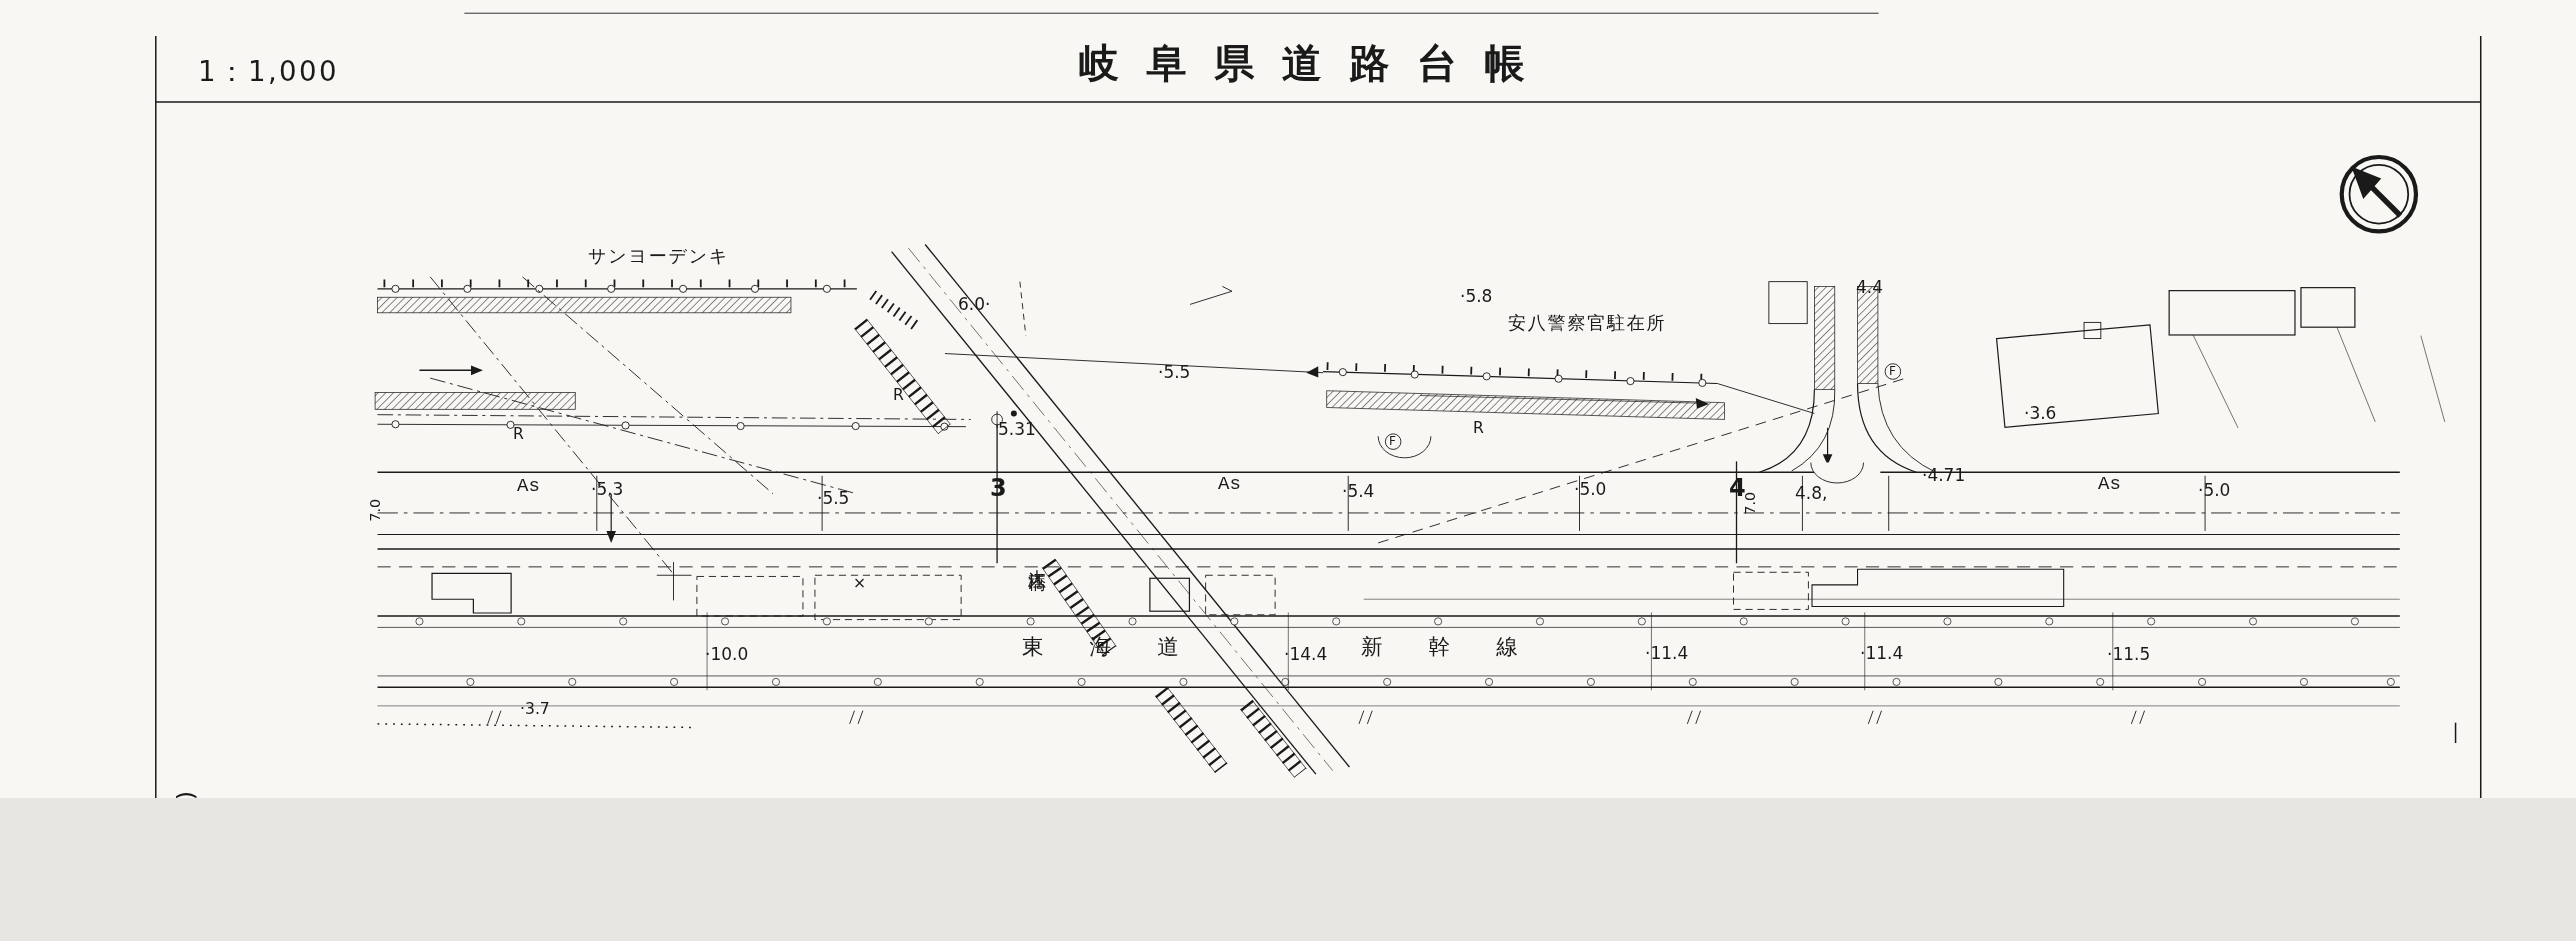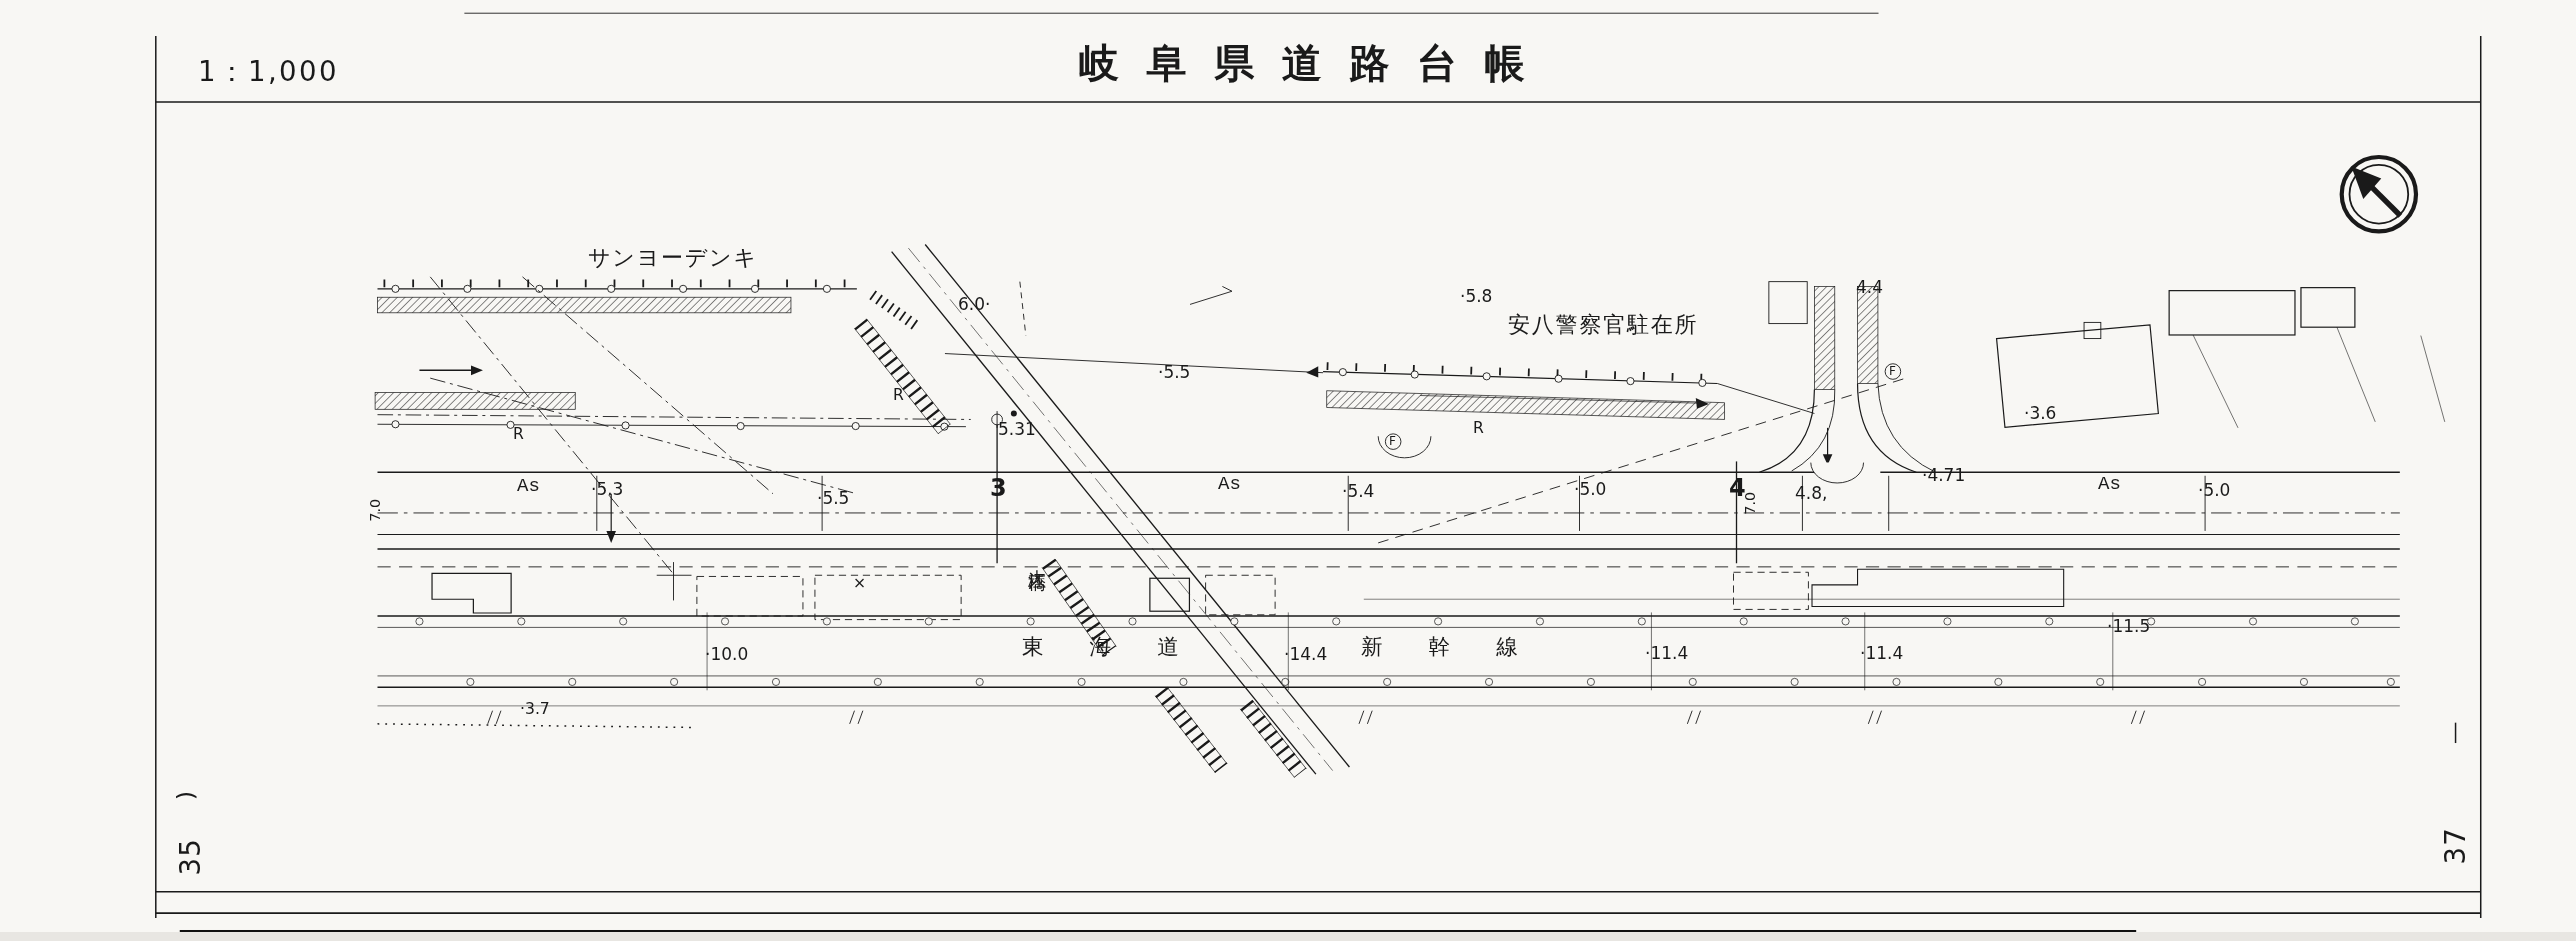--- a/index.html
+++ b/index.html
@@ -1,23 +1,23 @@
 <!DOCTYPE html>
 <html style="font-size:9.6px"><head>
 <meta charset="utf-8">
 <style>
   html,body{margin:0;padding:0;background:#e8e6e2;}
-  .page{position:relative;width:2576px;height:932px;background:#f8f7f4;overflow:hidden;
+  .page{position:relative;width:2576px;height:798px;background:#f8f7f4;overflow:hidden;
         font-family:"DejaVu Sans",sans-serif;color:#1a1a1a;}
   svg{position:absolute;left:0;top:0;}
   .t{position:absolute;white-space:nowrap;color:#1a1a1a;line-height:1;}
   .title{font-size:40px;font-weight:700;letter-spacing:27.6px;margin-top:12px;}
   .scale{font-size:27.6px;letter-spacing:2.4px;}
   .route{font-size:25px;letter-spacing:4.8px;}
-  .lab{font-size:22px;letter-spacing:1.8px;}
+  .lab{font-size:18px;letter-spacing:1.8px;}
   .num{font-size:17px;}
   .small{font-size:15.6px;}
   .rlab{font-size:15.6px;}
   .as{font-size:19px;font-family:Liberation Mono, monospace;}
   .st{font-size:24px;font-weight:700;}
   .fmk{font-size:12px;}
   .rail{font-size:21.6px;letter-spacing:46px;font-weight:500;}
   .vert{writing-mode:vertical-rl;text-orientation:upright;font-size:18px;letter-spacing:2.4px;}
   .rot{transform:rotate(-90deg);transform-origin:center center;}
   .edge{font-size:27.6px;letter-spacing:1.2px;}
@@ -262,17 +262,17 @@
 <div class="t vert" style="left:1028px;top:555px">大江橋</div>
 <div class="t fmk" style="left:1389px;top:435px">F</div>
 <div class="t fmk" style="left:1889px;top:365px">F</div>
 <div class="t small" style="left:853px;top:576px">×</div>
 <div class="t num" style="left:705px;top:646px">·10.0</div>
 <div class="t rail" style="left:1022px;top:636px">東海道</div>
 <div class="t num" style="left:1284px;top:646px">·14.4</div>
 <div class="t rail" style="left:1361px;top:636px">新幹線</div>
 <div class="t num" style="left:1645px;top:645px">·11.4</div>
 <div class="t num" style="left:1860px;top:645px">·11.4</div>
-<div class="t num" style="left:2107px;top:618px">·11.5</div>
+<div class="t num" style="left:2107px;top:646px">·11.5</div>
 <div class="t small" style="left:520px;top:702px">·3.7</div>
 
 </div>
 
 
 </body></html>

